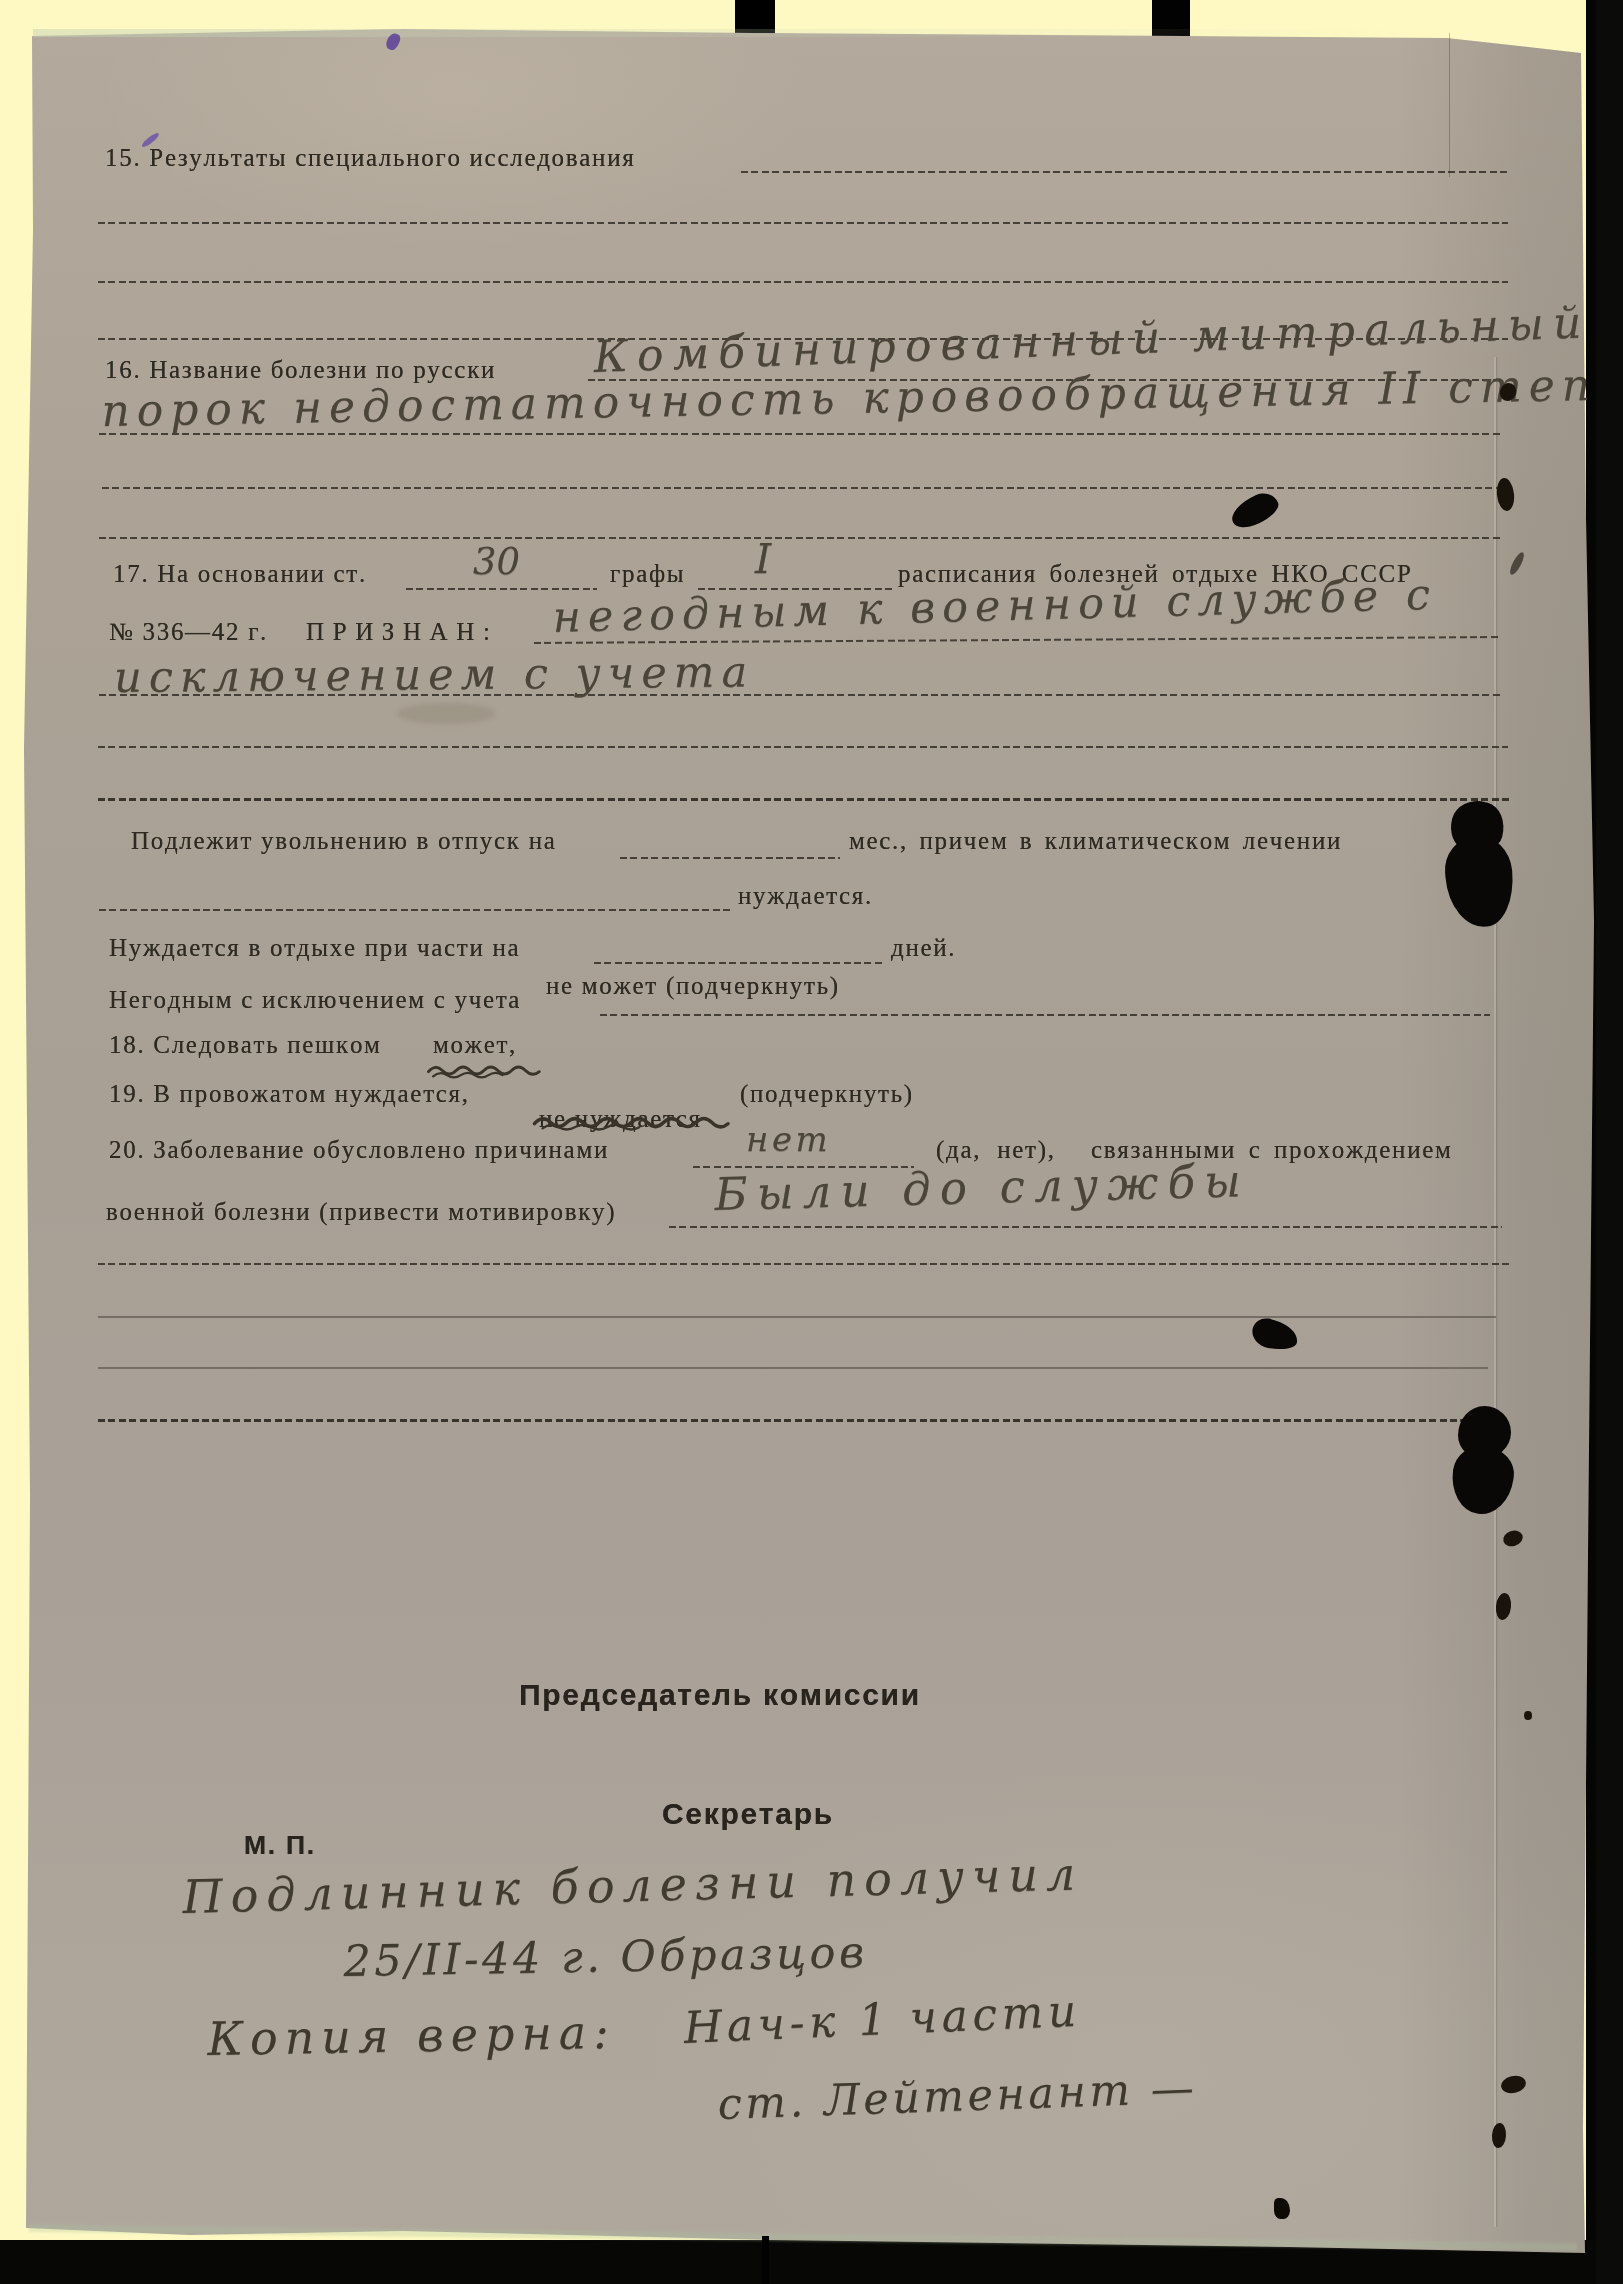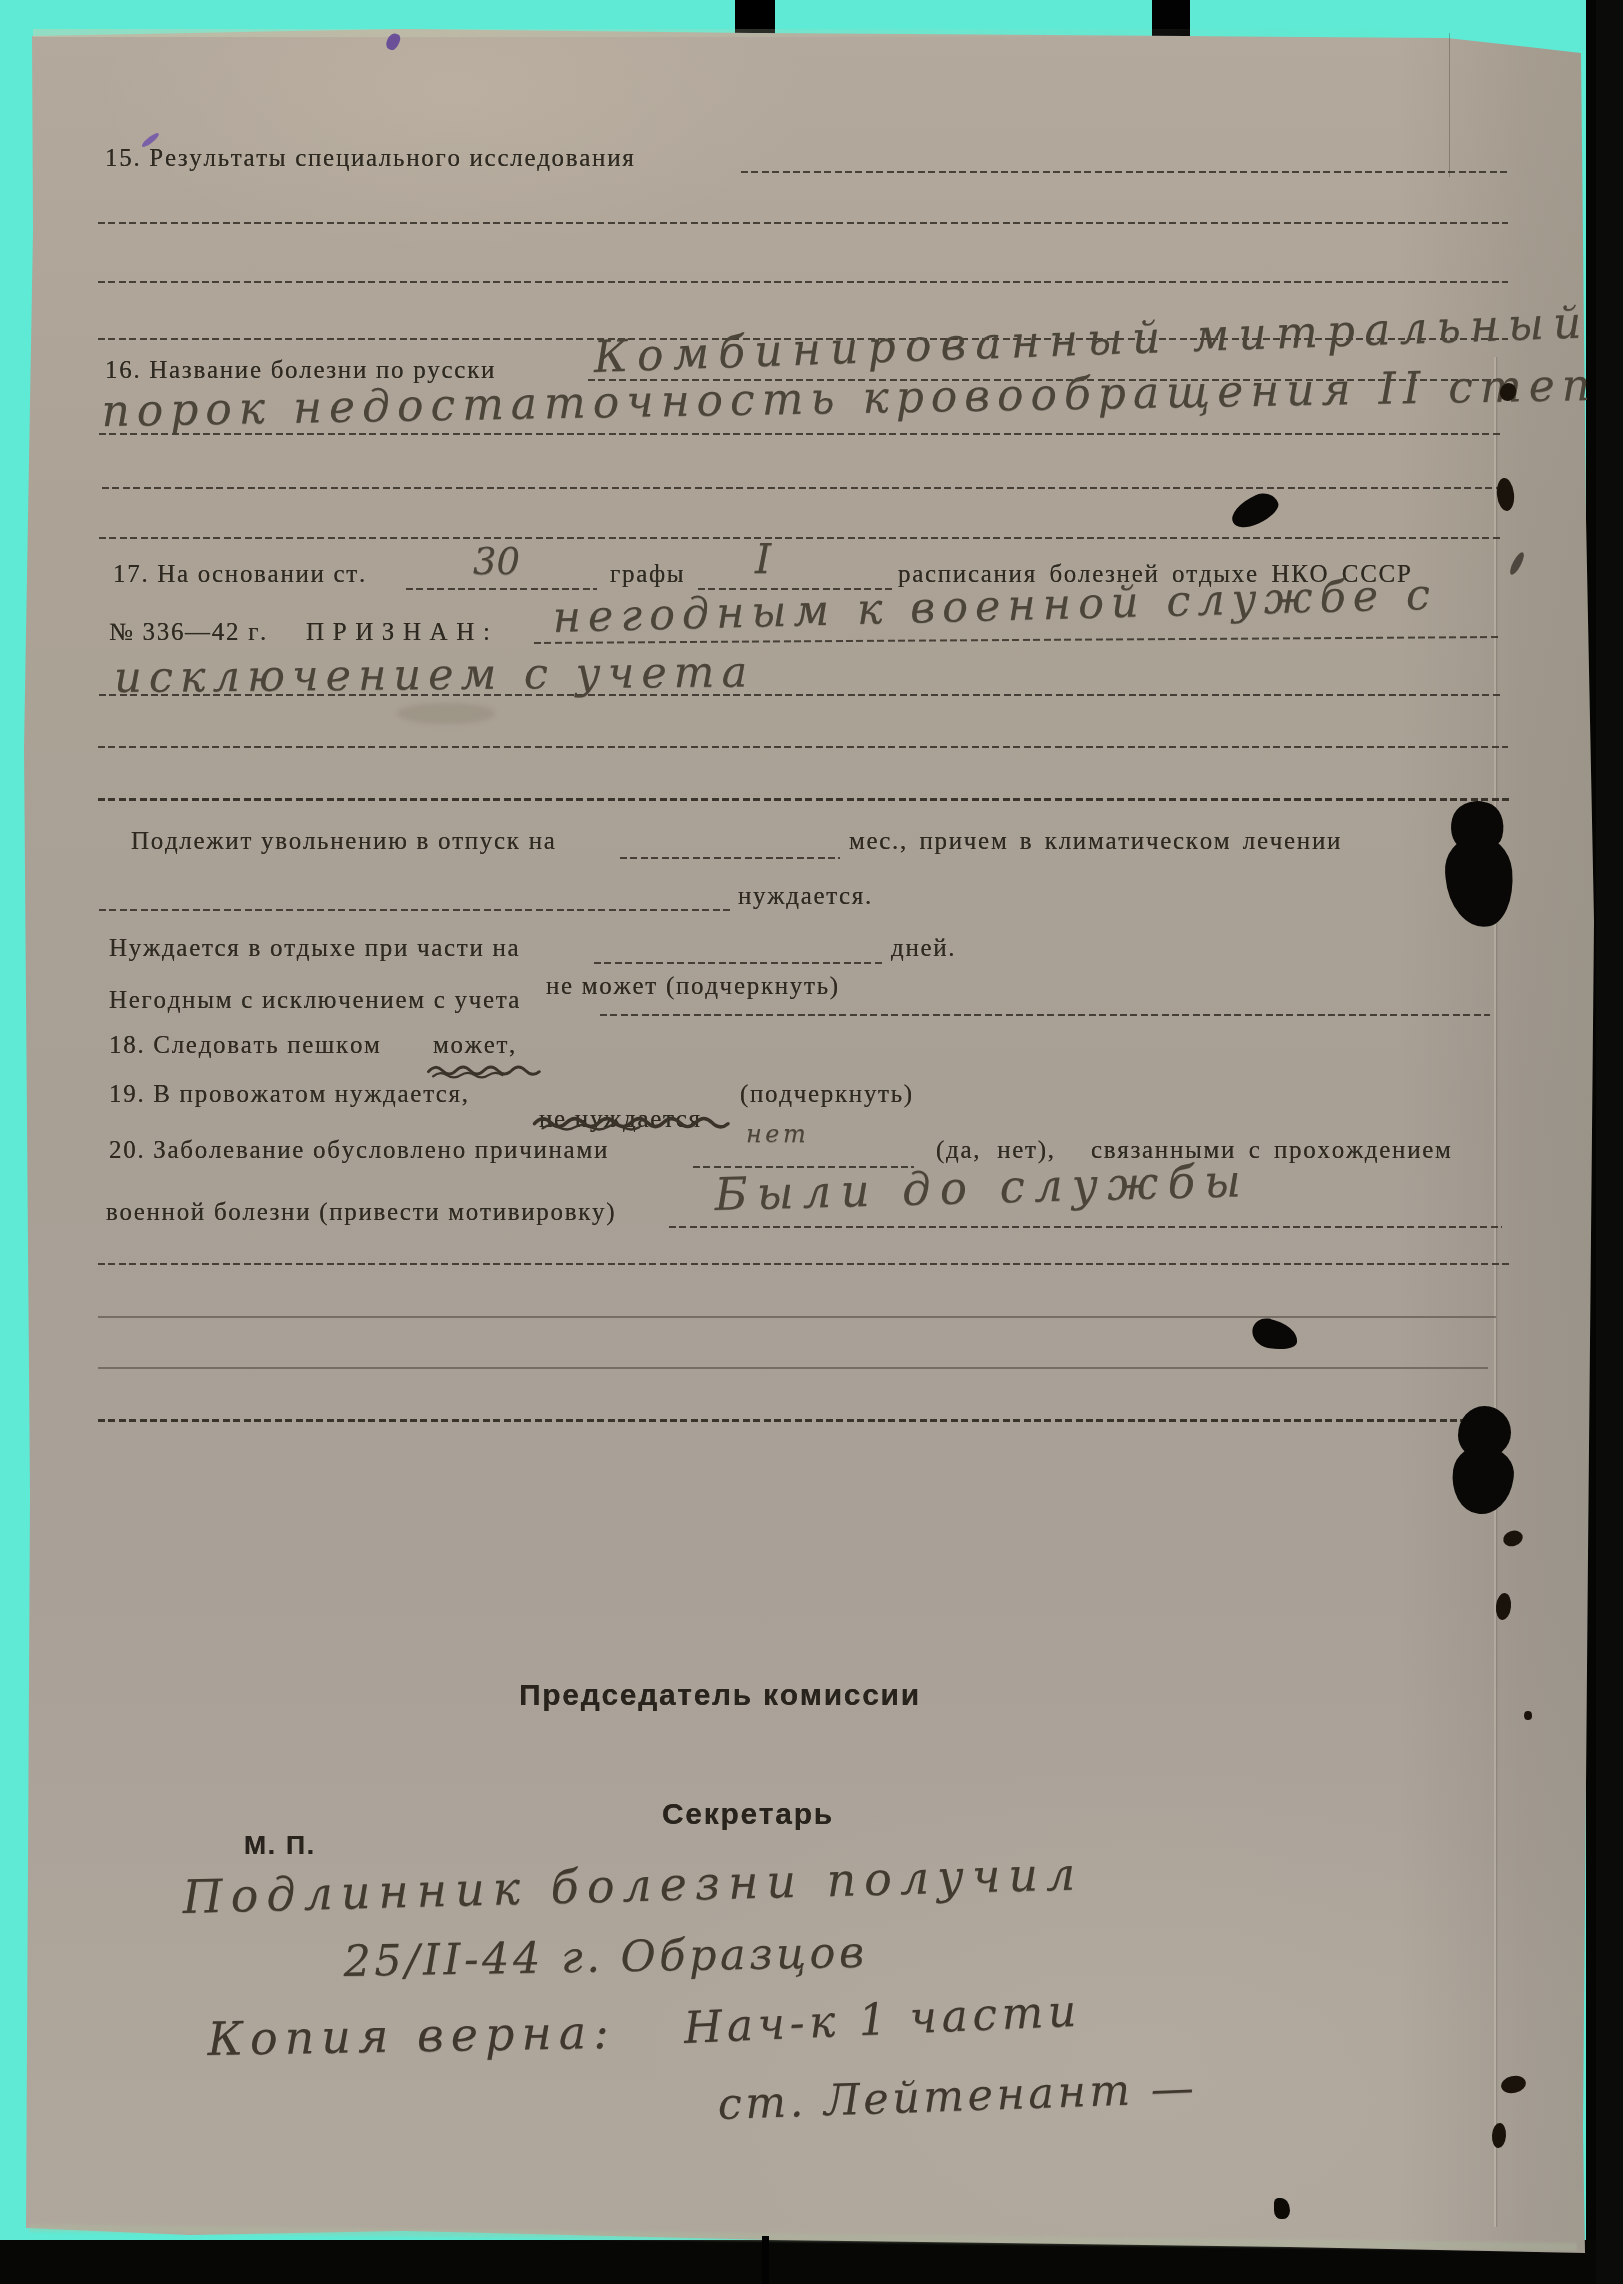--- a/index.html
+++ b/index.html
@@ -1,16 +1,16 @@
 <!DOCTYPE html>
 <html style="font-size:9.2px"><head>
 <meta charset="utf-8">
 <style>
   html,body{margin:0;padding:0;background:#0b0b09;}
-  #scan{position:relative;width:1596px;height:2284px;background:#5eead4;overflow:hidden;font-kerning:none;}
+  #scan{position:relative;width:1596px;height:2284px;background:#fef9c3;overflow:hidden;font-kerning:none;}
   #paper{position:absolute;left:0;top:0;width:1624px;height:2284px;z-index:2;
     background:
       radial-gradient(ellipse 518px 230px at 28% 4%, rgba(236,220,196,.14), transparent 70%),
       radial-gradient(ellipse 691px 403px at 70% 90%, rgba(225,212,192,.08), transparent 75%),
       linear-gradient(90deg, rgba(0,0,0,0) 0 86%, rgba(0,0,0,.07) 94%, rgba(40,48,34,.12) 100%),
       linear-gradient(180deg,#b3a99c 0%,#aca396 22%,#a8a095 48%,#a9a197 70%,#aea69b 88%,#afa79c 100%);
     clip-path:polygon(32px 36px,403px 29px,754px 33px,1185px 36px,1447px 38px,1581px 53px,1586px 518px,1594px 921px,1588px 1554px,1583px 2129px,1585px 2253px,1289px 2247px,771px 2240px,403px 2231px,190px 2235px,26px 2228px,30px 1496px,24px 748px,33px 230px);}
   .dec{position:absolute;z-index:3;}
   .printed{position:absolute;z-index:4;font-family:"Liberation Serif","DejaVu Serif",serif;font-size:25px;letter-spacing:1.7px;color:#2e2a22;white-space:nowrap;text-shadow:0 0 0.6px rgba(46,42,34,.8);line-height:1;}
   .boldlabel{position:absolute;z-index:4;font-family:"Liberation Sans","DejaVu Sans",sans-serif;font-weight:700;font-size:30px;letter-spacing:1.7px;color:#28241d;white-space:nowrap;text-shadow:0 0 0.6px rgba(40,36,29,.8);line-height:1;}
@@ -105,21 +105,21 @@
   <div class="printed" style="left:109px;top:1081px;">19. В провожатом нуждается,</div>
   <div class="printed" style="left:539px;top:1106px;">не нуждается</div>
   <div class="printed" style="left:740px;top:1081px;">(подчеркнуть)</div>
   <svg class="scribble" style="left:531px;top:1111px;" width="212" height="22" viewBox="0 0 368 38">
     <path d="M6,22 q14,-16 28,-2 t28,0 t28,0 t28,0 t28,0 t28,0 t28,0 t28,0 t28,0 t28,0 t28,0 t28,2" fill="none" stroke="#39332a" stroke-width="6" stroke-linecap="round"></path>
     <path d="M20,30 q14,-10 28,-2 t28,0 t28,0 t28,0 t28,0 t28,0" fill="none" stroke="#39332a" stroke-width="4" stroke-linecap="round"></path>
   </svg>
 
   <div class="printed" style="left:109px;top:1137px;">20. Заболевание обусловлено причинами</div>
   <div class="dline" style="left:693px;top:1166px;width:221px;"></div>
-  <div class="hw" style="left:746px;top:1122px;font-size:24px;letter-spacing:3.5px;">нет</div>
+  <div class="hw" style="left:746px;top:1122px;font-size:34px;letter-spacing:3.5px;">нет</div>
   <div class="printed" style="left:924px;top:1137px;word-spacing:8px;margin-left:12px;">(да, нет),</div>
   <div class="printed" style="left:1091px;top:1137px;word-spacing:4.6px;">связанными с прохождением</div>
   <div class="printed" style="left:106px;top:1199px;">военной болезни (привести мотивировку)</div>
   <div class="hw" style="left:714px;top:1172px;font-size:45px;letter-spacing:9.2px;transform:rotate(-1.5deg);">Были до службы</div>
   <div class="dline" style="left:669px;top:1226px;width:833px;"></div>
 
   <div class="dline" style="left:98px;top:1263px;width:1411px;"></div>
   <div class="sline" style="left:98px;top:1316px;width:1398px;"></div>
   <div class="blot" style="left:1252px;top:1320px;width:46px;height:29px;border-radius:30% 70% 60% 40%/45% 65% 35% 55%;transform:rotate(10deg);"></div>
   <div class="sline" style="left:98px;top:1367px;width:1390px;"></div>

